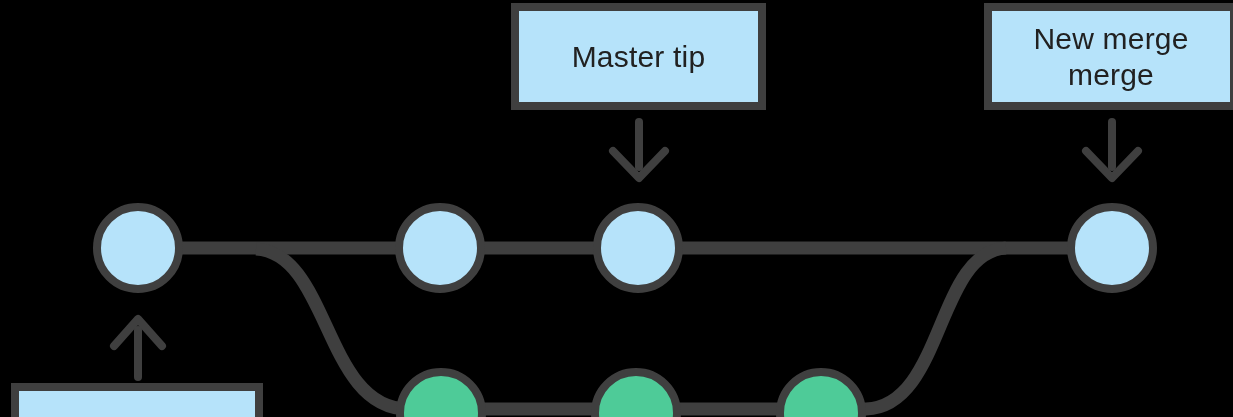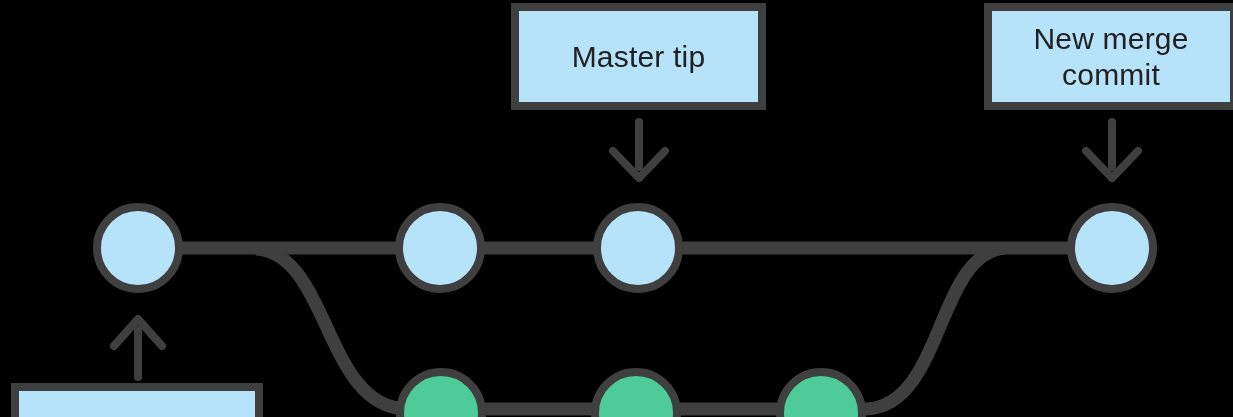--- a/index.html
+++ b/index.html
@@ -97,20 +97,20 @@
       <polyline class="arrow" points="106,346 130,319 154,346"></polyline>
     </g>
   </svg>
 
   <div class="label-box box-master-tip">
     <span>Master tip</span>
   </div>
 
   <div class="label-box box-new-merge">
     <span>New merge</span>
-    <span>commit</span>
+    <span>merge</span>
   </div>
 
   <div class="label-box box-feature">
     <span></span>
   </div>
 
 </div>
 
 </body></html>

